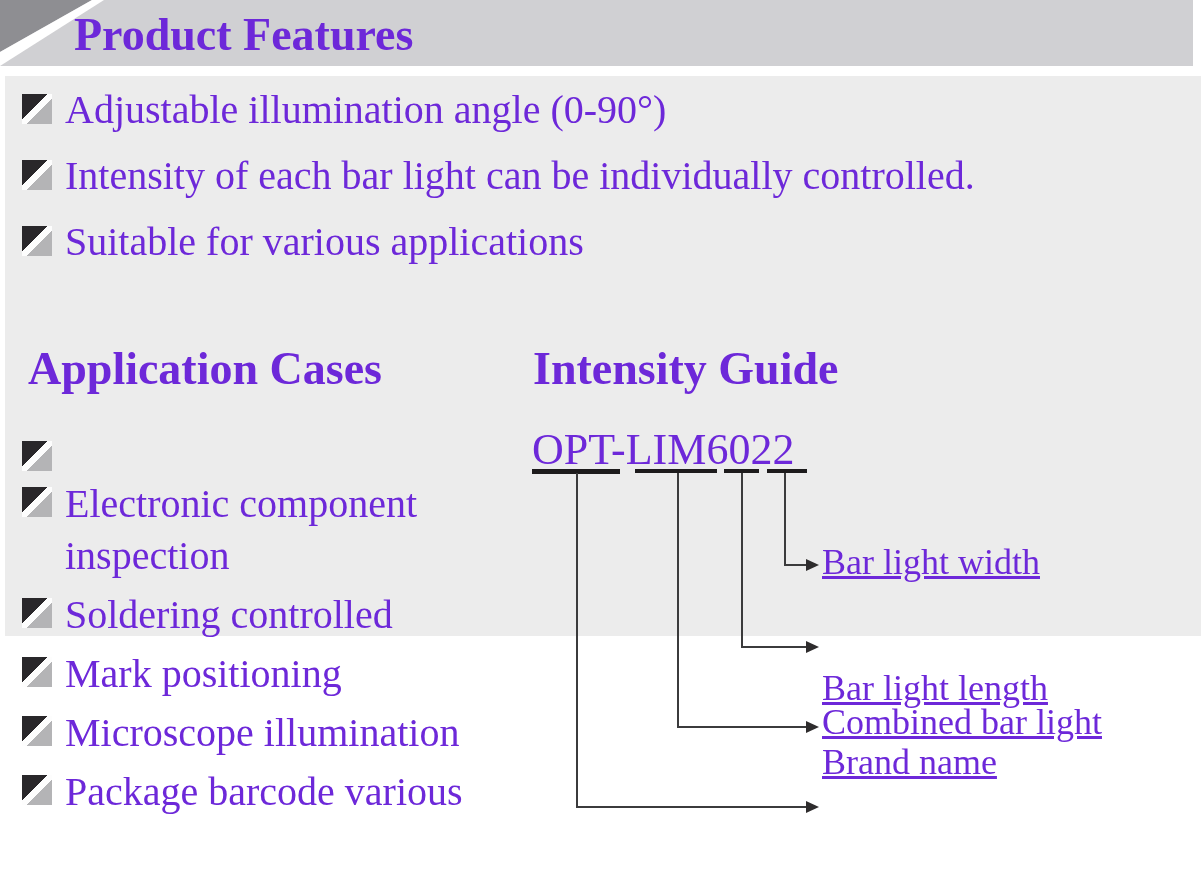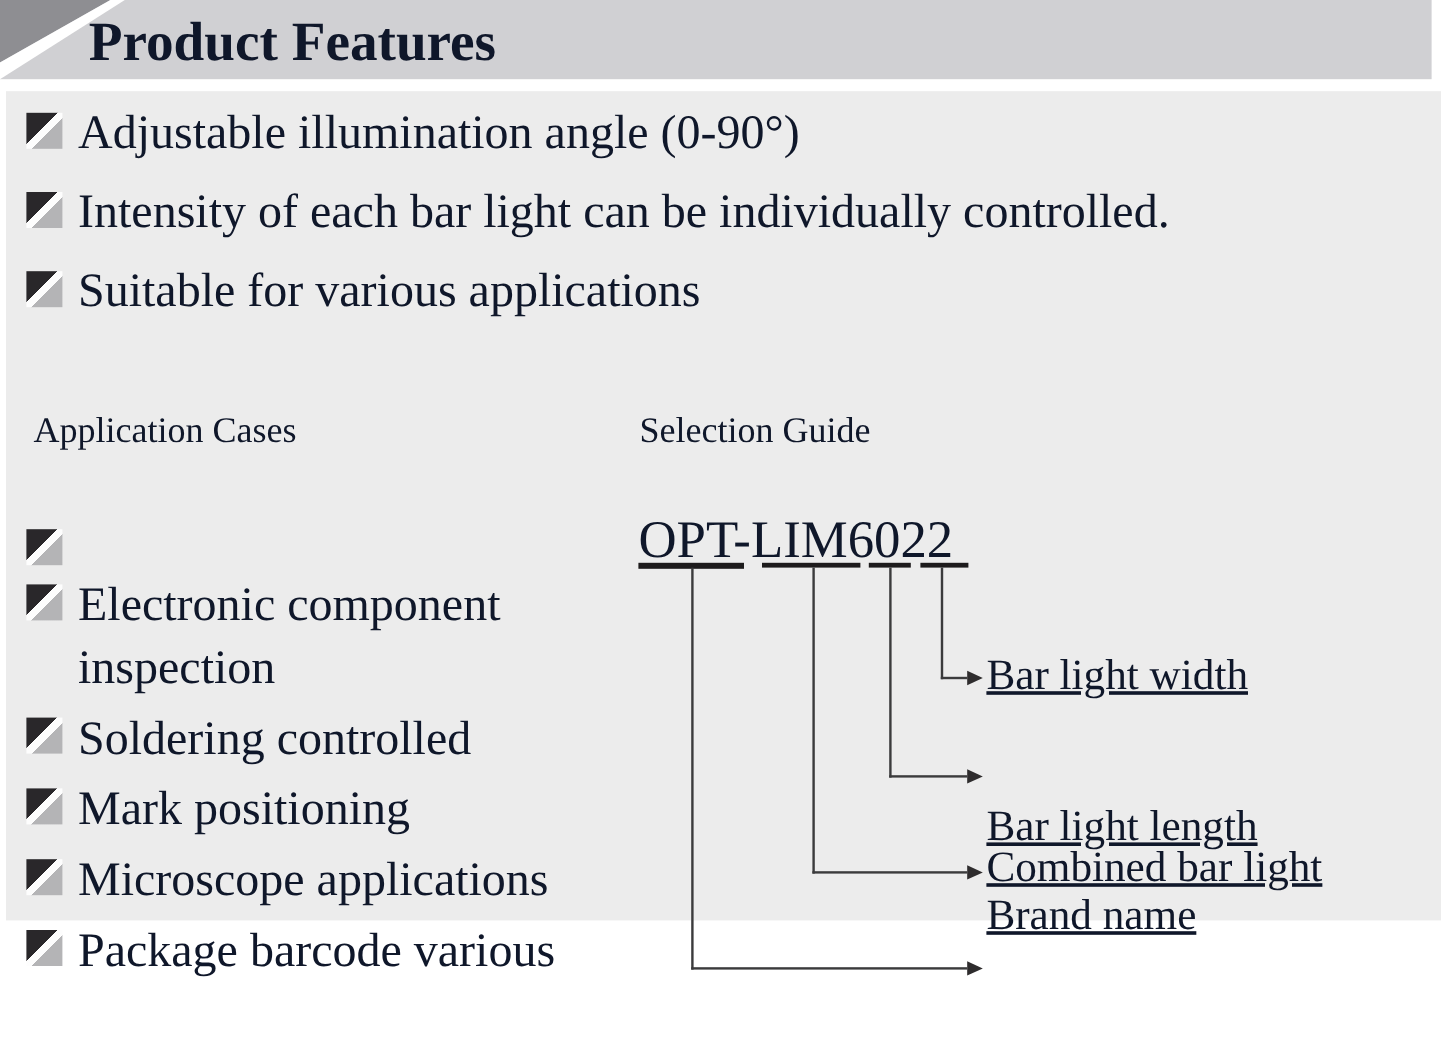--- a/index.html
+++ b/index.html
@@ -1,52 +1,52 @@
 <!DOCTYPE html>
 <html><head>
 <meta charset="utf-8">
 <style>
   * { margin:0; padding:0; box-sizing:border-box; }
   html,body { background:#ffffff; }
   .page {
     position:relative; width:1201px; height:879px;
     background:#ffffff; overflow:hidden;
     font-family:"Liberation Serif", serif;
-    color:#0f172a;
+    color:#6d28d9;
   }
   
   .header-band {
     position:absolute; left:0; top:0; width:1193px; height:66px;
     background:#d0d0d3;
   }
   .corner-svg { position:absolute; left:0; top:0; }
   .page-title {
     position:absolute; left:74px; top:0; height:66px; line-height:70px;
     font-size:46px; font-weight:bold; letter-spacing:0px; white-space:nowrap;
   }
   
   .content {
-    position:absolute; left:5px; top:76px; width:1196px; height:691px;
+    position:absolute; left:5px; top:76px; width:1196px; height:560px;
     background:#ececec;
     padding-left:47px;
   }
   
   ul.plain { list-style:none; position:absolute; }
   .features-list { left:17px; top:9px; }
   .features-list li { display:flex; align-items:flex-start; height:50px; margin-bottom:16px; white-space:nowrap; }
   .cases-list { left:17px; top:356px; width:480px; }
   .cases-list li { display:flex; align-items:flex-start; margin-bottom:7px; line-height:52px; }
   .bullet {
     flex:0 0 30px; width:30px; height:30px; margin-top:9px; margin-right:13px;
     background:linear-gradient(135deg,#29272a 0%,#29272a 43%,#fdfdfd 43%,#fdfdfd 57%,#b4b4b6 57%,#b4b4b6 100%);
   }
   .item-text { font-size:40px; line-height:50px; }
   .cases-list .item-text { line-height:52px; white-space:normal; }
   .section-title {
-    position:absolute; top:266px; font-size:30px; font-weight:normal; white-space:nowrap;
+    position:absolute; top:266px; font-size:46px; font-weight:bold; white-space:nowrap;
   }
   .title-cases { left:23px; }
   .title-guide { left:528px; }
   
   .model-code {
     position:absolute; left:527px; top:350px; font-size:44px; line-height:48px;
     letter-spacing:0px; white-space:nowrap;
   }
   .useg { position:absolute; height:4px; background:#1d1b1c; }
   .useg.s1 { left:527px; top:393px; width:88px; height:5px; }
@@ -104,41 +104,41 @@
         <span class="bullet"></span>
         <span class="item-text">Intensity of each bar light can be individually controlled.</span>
       </li>
       <li>
         <span class="bullet"></span>
         <span class="item-text">Suitable for various applications</span>
       </li>
     </ul>
 
     <h2 class="section-title title-cases">Application Cases</h2>
-    <h2 class="section-title title-guide">Selection Guide</h2>
+    <h2 class="section-title title-guide">Intensity Guide</h2>
 
     <ul class="plain cases-list">
       <li>
         <span class="bullet"></span>
       </li>
       <li>
         <span class="bullet"></span>
         <span class="item-text">Electronic component inspection</span>
       </li>
       <li>
         <span class="bullet"></span>
         <span class="item-text">Soldering controlled</span>
       </li>
       <li>
         <span class="bullet"></span>
         <span class="item-text">Mark positioning</span>
       </li>
       <li>
         <span class="bullet"></span>
-        <span class="item-text">Microscope applications</span>
+        <span class="item-text">Microscope illumination</span>
       </li>
       <li>
         <span class="bullet"></span>
         <span class="item-text">Package barcode various</span>
       </li>
     </ul>
 
     <div class="model-code">OPT-LIM6022</div>
 
     <div class="useg s1"></div>

